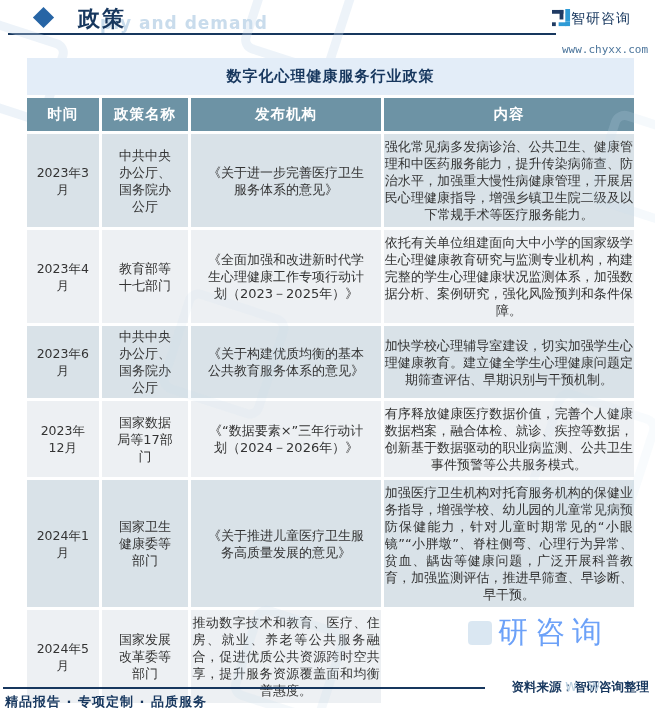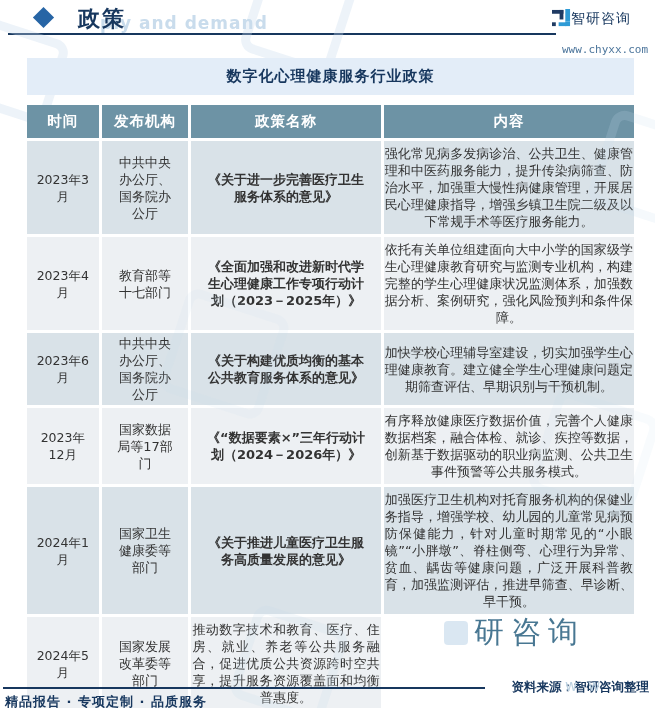--- a/index.html
+++ b/index.html
@@ -49,41 +49,41 @@
   }
   .logo-dark{fill:var(--logo-navy,#1F3B63);}
   .logo-cyan{fill:var(--logo-cyan,#2E9BD6);}
   
   .tablewrap{position:absolute;left:27px;top:58px;width:607px;z-index:3;}
   .t-title{
     background:var(--title-bg,#E3EDF8);
     color:var(--navy,#17375E);
     font-size:15px;font-weight:bold;
     text-align:center;padding:9px 0 9px;
-    margin-bottom:10px;letter-spacing:1px;
+    margin-bottom:3px;letter-spacing:1px;
   }
   .t-grid{
     display:grid;
     grid-template-columns:11.8% 14.3% 31.2% 1fr;
     gap:3px;
   }
   .cell{
     display:flex;align-items:center;justify-content:center;
     font-size:13px;line-height:17px;
   }
   .cell.head{
     background:var(--head-bg,#6D93A5);
     color:#fff;font-size:14.5px;font-weight:bold;
     padding:8px 0;letter-spacing:1px;
   }
   .cell.odd{background:var(--row-odd,#D9E2E8);}
   .cell.even{background:var(--row-even,#EDF0F3);}
   .cell.time{font-size:12.5px;padding:9px 7px;text-align:center;}
   .cell.agency{padding:2px 11px;text-align:center;}
-  .cell.policy{padding:10px 13px;text-align:center;font-weight:bold;}
+  .cell.policy{padding:10px 13px;text-align:center;}
   .cell.content{
     display:block;
     padding:4px 1px;
     text-align:justify;
     text-align-last:center;
     align-self:stretch;
     display:flex;align-items:center;
   }
   .cell.content > span{display:inline-block;text-align:justify;text-align-last:center;width:100%;}
   
@@ -108,23 +108,23 @@
     border-radius:14px;opacity:.33;
     transform:rotate(18deg);
   }
   .wm-sq1{left:-28px;top:28px;width:70px;height:70px;z-index:1;}
   .wm-sq2{left:250px;top:-30px;width:78px;height:78px;z-index:1;}
   .wm-sq3{left:598px;top:120px;width:80px;height:80px;z-index:4;opacity:.18;}
   .wm-sq4{left:170px;top:300px;width:90px;height:90px;z-index:4;opacity:.12;}
   .wm-sq5{left:540px;top:400px;width:90px;height:90px;z-index:4;opacity:.12;}
   .wm-sq6{left:240px;top:615px;width:80px;height:80px;z-index:4;opacity:.2;}
   .wm-gray-text{
-    left:444px;top:612px;z-index:5;
+    left:468px;top:612px;z-index:5;
     font-size:30px;letter-spacing:7px;
-    color:#0c4a6e;opacity:.75;
+    color:#3b82f6;opacity:.75;
     display:flex;align-items:center;gap:6px;
   }
   .wm-gray-logo{
     width:24px;height:24px;border-radius:4px;
     background:var(--wm-blue,#C9DCEC);opacity:.9;
   }
   .wm-w{left:565px;top:677px;z-index:5;font-size:15px;color:#BFD3E2;letter-spacing:3px;}
 </style>
 </head>
 <body>
@@ -158,22 +158,22 @@
       <rect class="logo-cyan" x="7" y="14" width="8" height="4"></rect>
     </svg>
     <span class="brand-name">智研咨询</span>
   </div>
   <div class="brand-url">www.chyxx.com</div>
 
   <div class="tablewrap">
     <div class="t-title">数字化心理健康服务行业政策</div>
     <div class="t-grid" id="grid">
         <div class="cell head">时间</div>
+        <div class="cell head">政策名称</div>
         <div class="cell head">发布机构</div>
-        <div class="cell head">政策名称</div>
         <div class="cell head">内容</div>
         <div class="cell time odd">2023年3月</div>
         <div class="cell agency odd">中共中央办公厅、国务院办公厅</div>
         <div class="cell policy odd">《关于进一步完善医疗卫生服务体系的意见》</div>
         <div class="cell content odd">
           <span>强化常见病多发病诊治、公共卫生、健康管理和中医药服务能力，提升传染病筛查、防治水平，加强重大慢性病健康管理，开展居民心理健康指导，增强乡镇卫生院二级及以下常规手术等医疗服务能力。</span>
         </div>
         <div class="cell time even">2023年4月</div>
         <div class="cell agency even">教育部等十七部门</div>
         <div class="cell policy even">《全面加强和改进新时代学生心理健康工作专项行动计划（2023－2025年）》</div>

